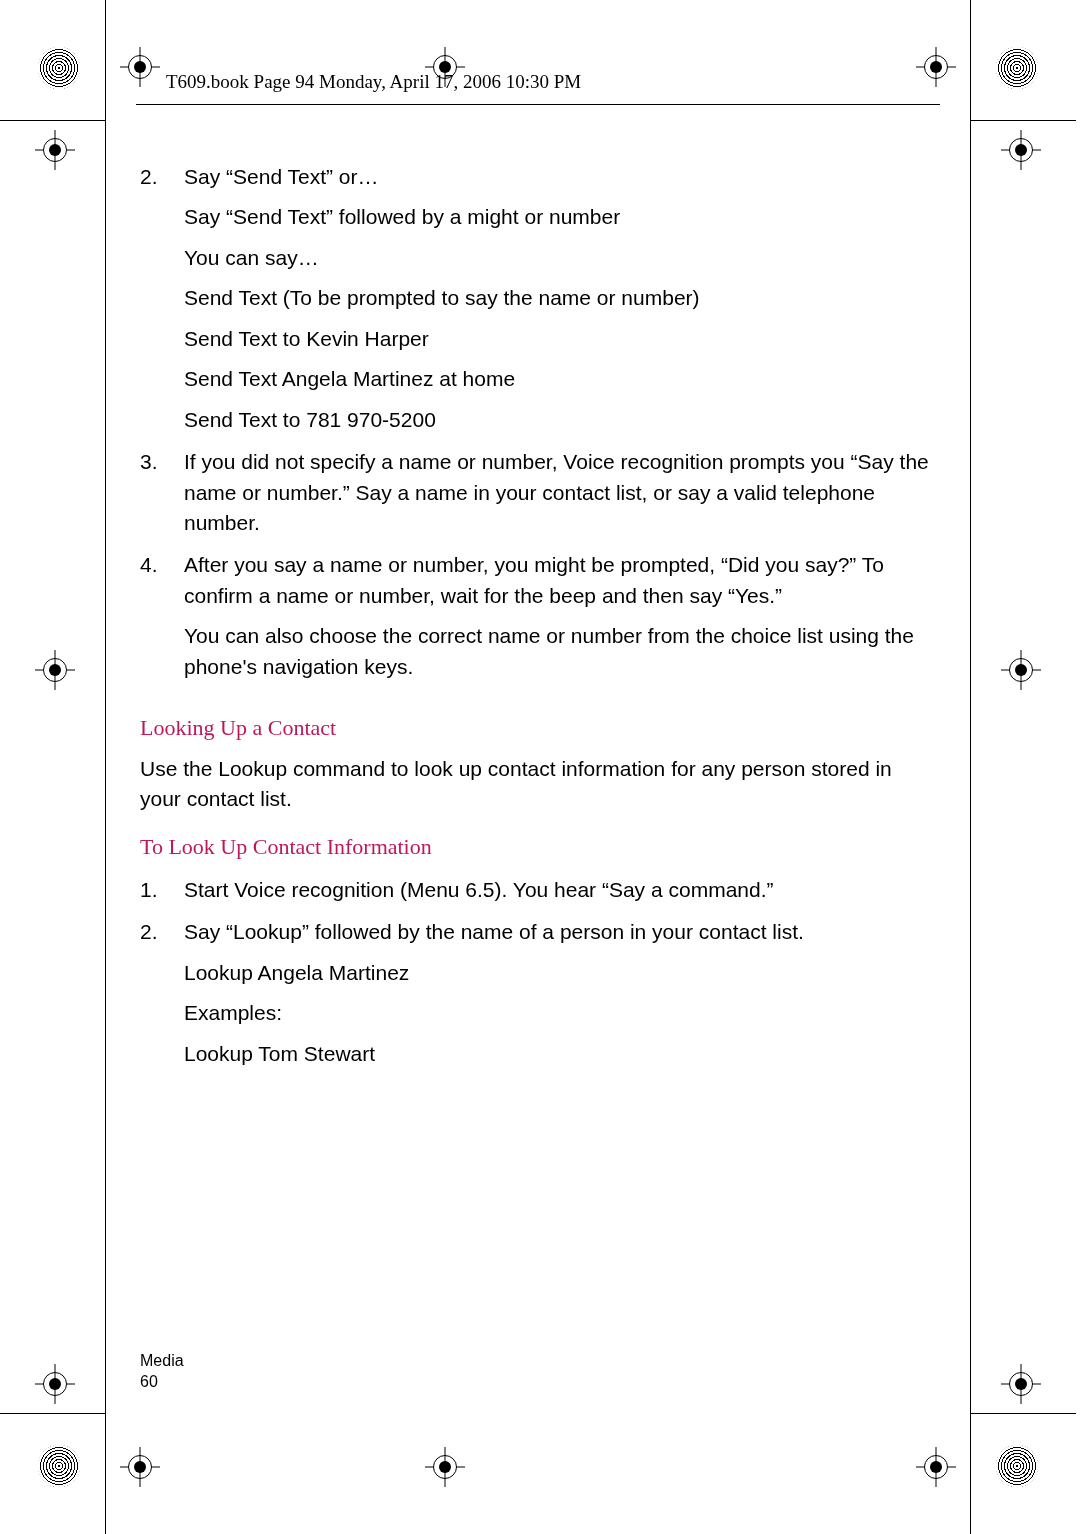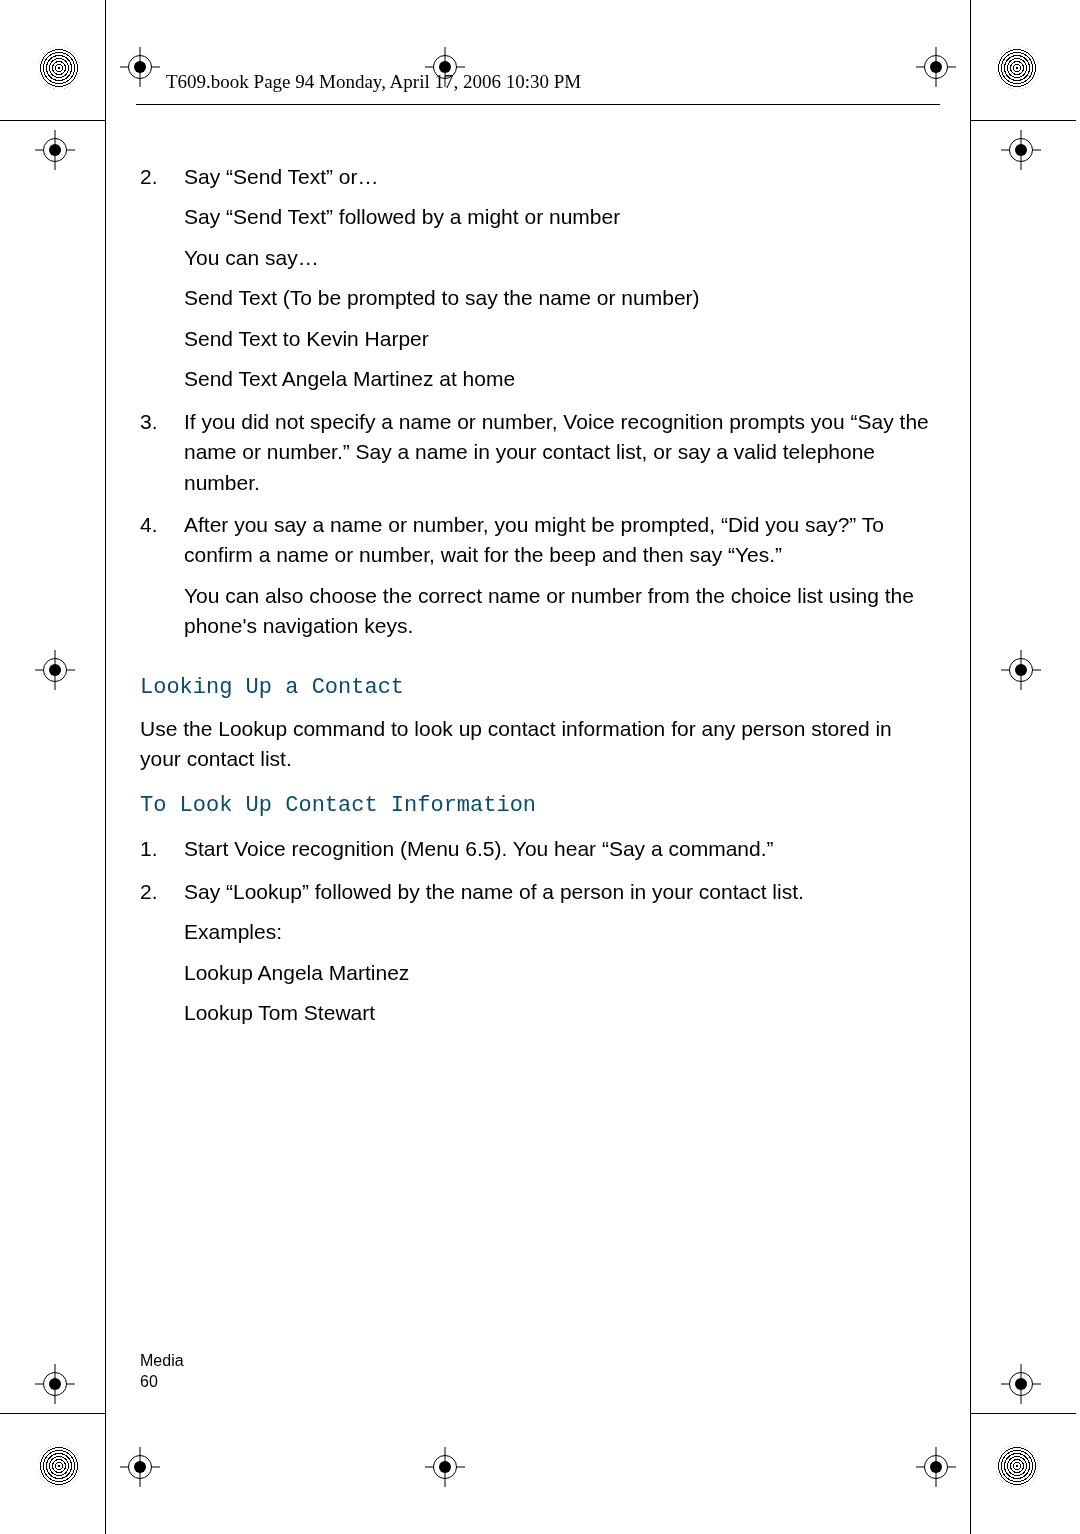--- a/index.html
+++ b/index.html
@@ -4,21 +4,21 @@
 <style>
   html,body{margin:0;padding:0;background:#fff;color:#000;font-family:"Helvetica Neue",Helvetica,Arial,sans-serif;font-size:21px;line-height:1.45}
   .page{position:relative;width:1076px;height:1534px;overflow:hidden}
   .header-line{position:absolute;left:136px;right:136px;top:62px;font-family:"Times New Roman",Times,serif;font-size:19px;border-bottom:1px solid #000;padding:6px 30px 8px 30px}
   .content{position:absolute;left:140px;right:140px;top:150px}
   .ol{list-style:none;padding:0;margin:0}
   .li{position:relative;padding-left:44px;margin:12px 0}
   .num{position:absolute;left:0;top:0}
   .extra,p.extra{margin:10px 0}
   .bold{font-weight:normal}
-  .h-blue{color:#0c4a6e;font-family:Liberation Mono, monospace}
+  .h-blue{color:#be185d;font-family:Liberation Serif, serif}
   .h2{font-size:22px;margin-top:30px;margin-bottom:8px}
   .h3{font-size:22px;margin-top:16px;margin-bottom:10px}
   .footer{position:absolute;left:140px;bottom:141px;font-size:16px;line-height:1.3}
   
   .swirl{position:absolute;width:42px;height:42px;border-radius:50%;
          background:repeating-radial-gradient(circle,#000 0 1px,#fff 1px 3px)}
   .reg{position:absolute;width:40px;height:40px}
   .reg::before,.reg::after{content:"";position:absolute;background:#000}
   .reg::before{left:0;right:0;top:50%;height:1px;transform:translateY(-.5px)}
   .reg::after{top:0;bottom:0;left:50%;width:1px;transform:translateX(-.5px)}
@@ -96,20 +96,21 @@
   <div class="content">
     <ol class="ol">
       <li class="li">
         <span class="num">2.</span>
         <span>Say “Send Text” or…</span>
         <p class="extra">Say “Send Text” followed by a might or number</p>
         <p class="extra bold">You can say…</p>
         <p class="extra">Send Text (To be prompted to say the name or number)</p>
         <p class="extra">Send Text to Kevin Harper</p>
         <p class="extra">Send Text Angela Martinez at home</p>
+        <p class="extra">Send Text to 781 970-5200</p>
       </li>
       <li class="li">
         <span class="num">3.</span>
         <span>If you did not specify a name or number, Voice recognition prompts you “Say the name or number.” Say a name in your contact list, or say a valid telephone number.</span>
       </li>
       <li class="li">
         <span class="num">4.</span>
         <span>After you say a name or number, you might be prompted, “Did you say?” To confirm a name or number, wait for the beep and then say “Yes.”</span>
         <p class="extra">You can also choose the correct name or number from the choice list using the phone's navigation keys.</p>
       </li>
@@ -122,22 +123,22 @@
     <ol class="ol">
       <li class="li">
         <span class="num">1.</span>
         <span>
           <span>Start Voice recognition (</span><span class="bold">Menu 6.5</span><span>). You hear “Say a command.”</span>
         </span>
       </li>
       <li class="li">
         <span class="num">2.</span>
         <span>Say “Lookup” followed by the name of a person in your contact list.</span>
+        <p class="extra">Lookup Angela Martinez</p>
         <p class="extra bold">Examples:</p>
-        <p class="extra">Lookup Angela Martinez</p>
         <p class="extra">Lookup Tom Stewart</p>
       </li>
     </ol>
   </div>
 
   <div class="footer">
     <div>Media</div>
     <div>60</div>
   </div>
 </div>

